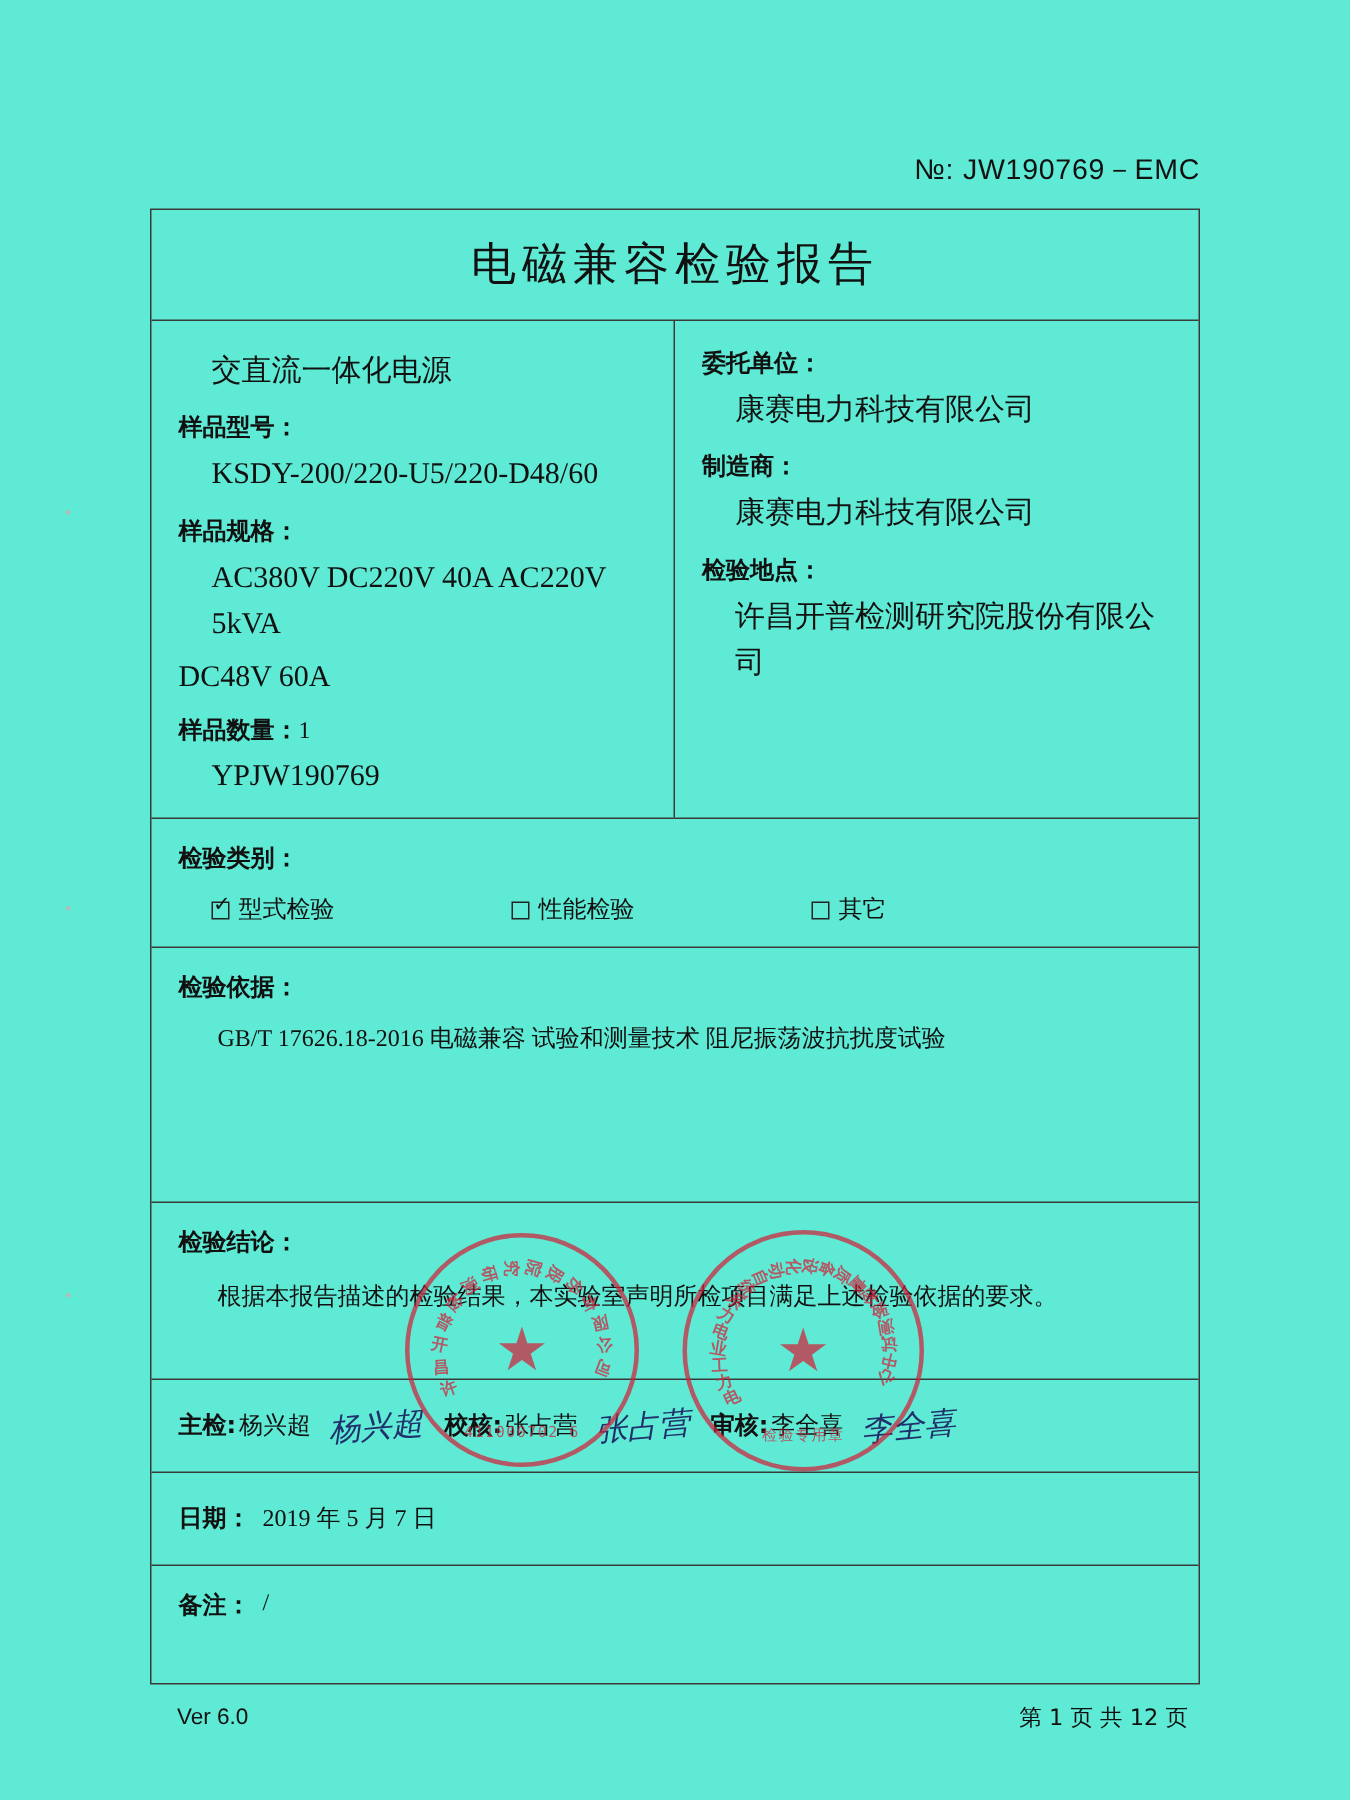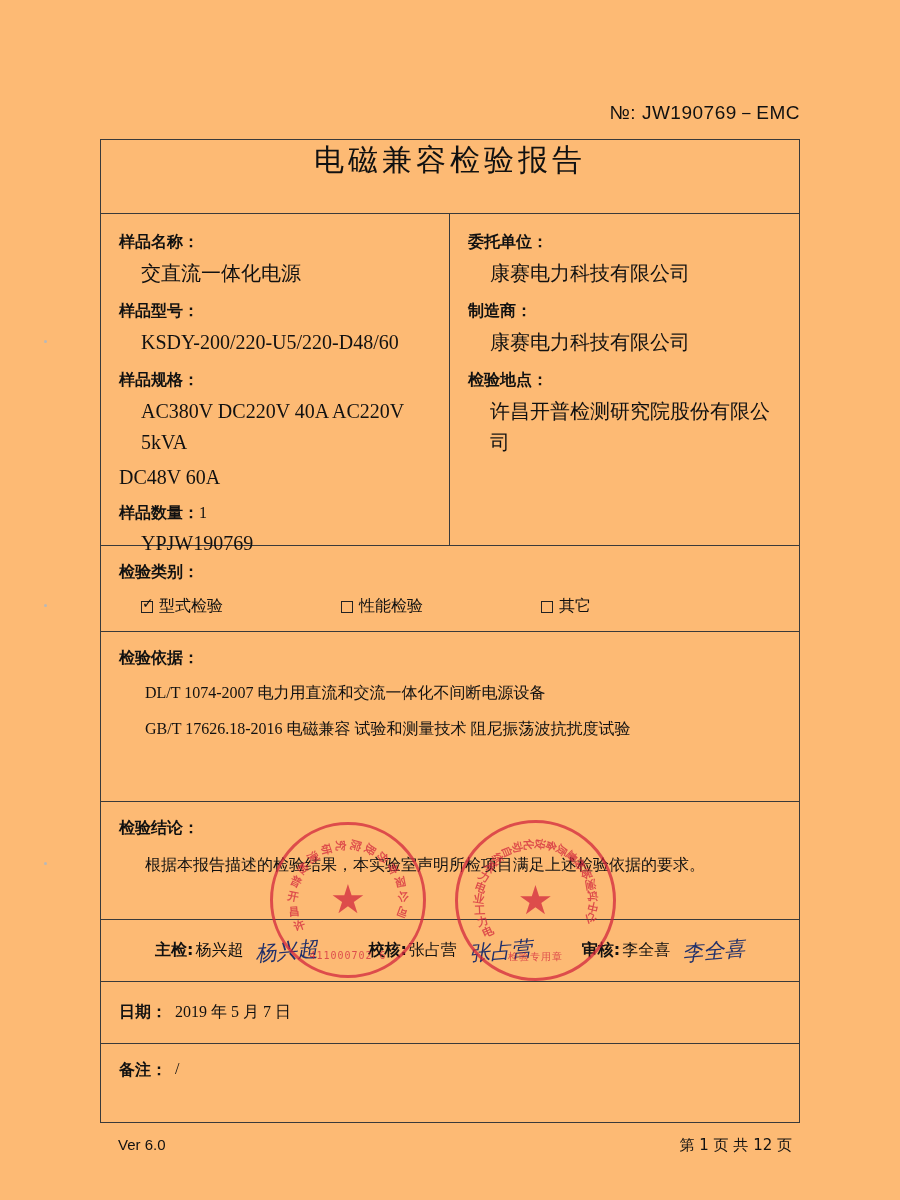--- a/index.html
+++ b/index.html
@@ -11,21 +11,21 @@
     width: 900px;
     height: 1200px;
     position: relative;
     font-family: "Liberation Serif", serif;
     color: #1a1a1a;
     overflow: hidden;
   }
   .page {
     position: absolute;
     inset: 0;
-    background: #fdba74;
+    background: #5eead4;
   }
   
   .report-no {
     position: absolute;
     top: 100px;
     right: 100px;
     font-size: 19px;
     letter-spacing: 0.5px;
     font-family: "Liberation Sans", sans-serif;
     color: #111;
@@ -37,20 +37,21 @@
     top: 139px;
     width: 700px;
     height: 984px;
     border: 1.5px solid #3a3a3a;
     box-sizing: border-box;
   }
   .title-row {
     height: 74px;
     border-bottom: 1.5px solid #3a3a3a;
     display: flex;
+    align-items: center;
     justify-content: center;
     box-sizing: border-box;
   }
   .doc-title {
     font-size: 30px;
     letter-spacing: 4px;
     font-weight: normal;
     font-family: "DejaVu Sans", sans-serif;
     color: #111;
   }
@@ -184,21 +185,20 @@
   .sig-group {
     display: flex;
     align-items: center;
     margin-right: 4px;
   }
   .sig-label {
     font-size: 16px;
     font-weight: bold;
     font-family: "DejaVu Sans", sans-serif;
     color: #111;
-    margin-left: 36px;
   }
   .sig-name {
     font-size: 16px;
     font-family: "Liberation Serif", serif;
     color: #111;
     margin-left: 2px;
   }
   .sig-hand {
     font-family: "DejaVu Serif", serif;
     font-style: italic;
@@ -343,21 +343,20 @@
   </div>
 
   <div class="frame">
 
     <div class="title-row">
       <div class="doc-title">电磁兼容检验报告</div>
     </div>
 
     <div class="info-row">
       <div class="info-left">
-        <div class="fld-label">样品名称：</div>
         <div class="fld-value indent">交直流一体化电源</div>
 
         <div class="fld-label">样品型号：</div>
         <div class="fld-value indent">KSDY-200/220-U5/220-D48/60</div>
 
         <div class="fld-label">样品规格：</div>
         <div class="fld-value indent">AC380V DC220V 40A AC220V 5kVA</div>
         <div class="fld-value">DC48V 60A</div>
 
         <div class="fld-inline">
@@ -392,21 +391,20 @@
         </div>
         <div class="cat-opt">
           <span class="box"></span>
           <span>其它</span>
         </div>
       </div>
     </div>
 
     <div class="basis-row">
       <div class="fld-label" style="margin-top:0">检验依据：</div>
-      <div class="basis-line">DL/T 1074-2007 电力用直流和交流一体化不间断电源设备</div>
       <div class="basis-line">GB/T 17626.18-2016 电磁兼容 试验和测量技术 阻尼振荡波抗扰度试验</div>
     </div>
 
     <div class="concl-row">
       <div class="fld-label" style="margin-top:0">检验结论：</div>
       <div class="concl-text">根据本报告描述的检验结果，本实验室声明所检项目满足上述检验依据的要求。</div>
     </div>
 
     <div class="sign-row">
       <div class="sig-group">

